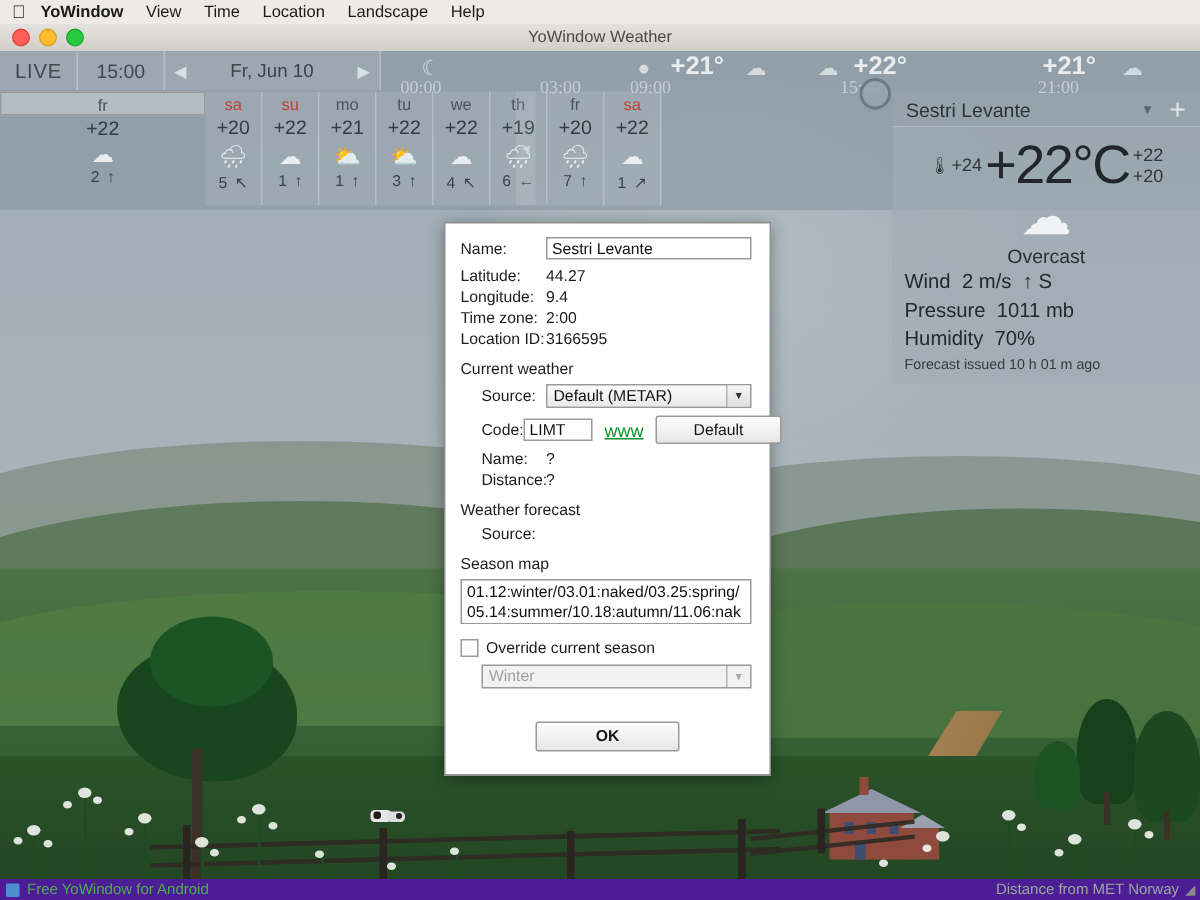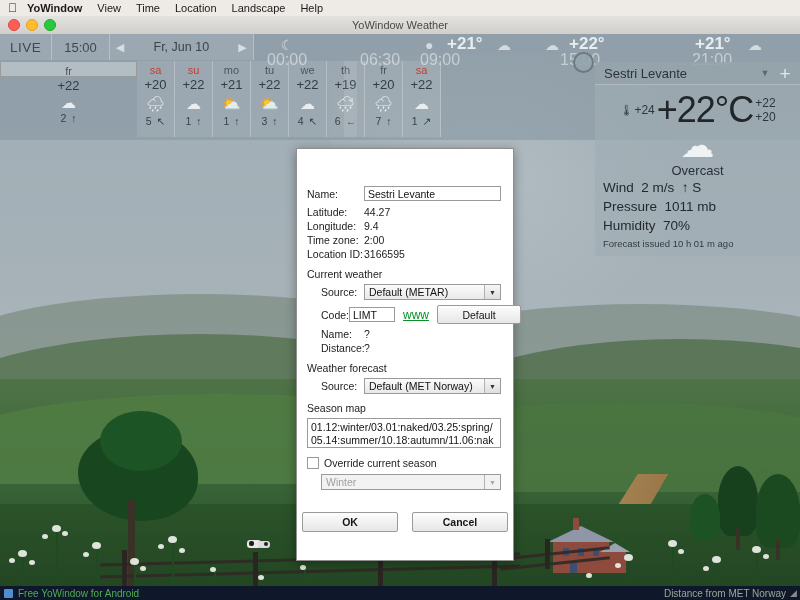--- a/index.html
+++ b/index.html
@@ -104,21 +104,21 @@
     background:rgba(255,255,255,.10);
   }
   .navcell.live{font-size:13.5px;letter-spacing:.5px;padding:0 10px;}
   .navcell.datenav{padding:0 6px;gap:14px;}
   .arrowb{color:#d8dde0;font-size:11px;cursor:default;}
   .dname{font-size:12.5px;color:#3c4349;min-width:86px;text-align:center;}
 
   .timeline{position:absolute;left:255px;top:0;right:0;height:34px;color:#dfe4e7;}
   .tl-ico{position:absolute;top:3px;font-size:14px;opacity:.85;}
   .tl-temp{position:absolute;top:0;font-size:17px;color:#e8edf0;font-weight:bold;}
-  .tl-hour{position:absolute;top:17px;font-size:16px;color:#c6ced3;}
+  .tl-hour{position:absolute;top:17px;font-size:12px;color:#c6ced3;font-family:Liberation Serif, serif;}
   .tl-handle{position:absolute;left:318px;top:18px;width:17px;height:17px;border-radius:50%;
     background:rgba(150,165,173,.9);border:2px solid #6d7a82;}
 
   .daysrow{position:absolute;left:0;top:27px;height:76px;display:flex;}
   .daycell{
     width:38px;height:76px;
     background:rgba(255,255,255,.10);
     border-right:1px solid rgba(255,255,255,.25);
     display:flex;flex-direction:column;align-items:center;
     padding-top:3px;box-sizing:border-box;
@@ -151,42 +151,42 @@
   .wp-big{font-size:36px;color:#20262a;font-weight:300;line-height:40px;letter-spacing:-1px;}
   .wp-hl{font-size:12px;color:#2f363b;line-height:14px;text-align:left;}
   .wp-cloud{text-align:center;font-size:34px;line-height:34px;color:#f0f3f4;margin-top:-2px;}
   .wp-cond{text-align:center;font-size:13px;color:#283036;margin-top:1px;}
   .wp-row{font-size:13.5px;color:#222a2f;line-height:19px;}
   .wp-issued{font-size:9.5px;color:#333b41;margin-top:3px;}
 
   
   .statusbar{
     position:absolute;left:0;bottom:0;width:800px;height:14px;
-    background:#0f172a;display:flex;align-items:center;
+    background:#4c1d95;display:flex;align-items:center;
     font-size:10px;color:#cfcfcf;
   }
   .sb-ico{width:9px;height:9px;background:#4f8fd0;margin:0 5px 0 4px;border-radius:1px;}
   .sb-link{color:#4caf50;}
   .sb-right{margin-left:auto;margin-right:14px;color:#9aa79a;}
   .sb-grip{position:absolute;right:3px;bottom:2px;color:#888;font-size:9px;}
 
   
   .dialog{
     position:absolute;left:296px;top:148px;width:216px;
     background:#fff;border:1px solid #8f8f8f;
     box-shadow:0 2px 10px rgba(0,0,0,.35);
     font-size:10.5px;color:#1c1c1c;
   }
   .dlg-title{
     height:19px;background:linear-gradient(#e8e8e8,#d6d6d6);
     border-bottom:1px solid #b4b4b4;display:flex;align-items:center;
   }
   .dlg-title span.t{font-weight:bold;font-size:10.5px;padding-left:8px;color:#2b2b2b;}
   .dlg-close{margin-left:auto;margin-right:7px;font-size:11px;color:#444;cursor:default;}
-  .dlg-body{padding:9px 10px 28px;margin-top:28px;}
+  .dlg-body{padding:9px 10px 15px;}
   .frow{display:flex;align-items:center;margin-bottom:2px;}
   .flabel{width:57px;color:#1c1c1c;font-size:10.5px;}
   .fval{font-size:10.5px;color:#1c1c1c;}
   .tinput{
     width:137px;height:15px;border:1px solid #9a9a9a;background:#fff;
     font-family:"Liberation Sans",sans-serif;font-size:10.5px;color:#111;
     padding:0 3px;box-sizing:border-box;outline:none;
   }
   .grouplbl{margin:8px 0 4px;font-size:10.5px;color:#1c1c1c;}
   .indent{padding-left:14px;}
@@ -392,21 +392,21 @@
       <div class="navcell datenav">
         <span class="arrowb">◀</span>
         <span class="dname">Fr, Jun 10</span>
         <span class="arrowb">▶</span>
       </div>
     </div>
 
     <div class="timeline">
       <span class="tl-ico" style="left:26px;">☾</span>
       <span class="tl-hour" style="left:12px;">00:00</span>
-      <span class="tl-hour" style="left:105px;">06:30</span>
+      <span class="tl-hour" style="left:105px;">03:00</span>
       <span class="tl-ico" style="left:170px;">●</span>
       <span class="tl-temp" style="left:192px;">+21°</span>
       <span class="tl-hour" style="left:165px;">09:00</span>
       <span class="tl-ico" style="left:242px;">☁</span>
       <span class="tl-ico" style="left:290px;">☁</span>
       <span class="tl-temp" style="left:314px;text-align:right;">+22°</span>
       <span class="tl-hour" style="left:305px;">15:00</span>
       <div class="tl-handle"></div>
       <span class="tl-temp" style="left:440px;">+21°</span>
       <span class="tl-hour" style="left:437px;">21:00</span>
@@ -587,40 +587,35 @@
         <span class="fval">?</span>
       </div>
       <div class="frow indent">
         <span class="flabel" style="width:43px;">Distance:</span>
         <span class="fval">?</span>
       </div>
 
       <div class="grouplbl">Weather forecast</div>
       <div class="frow indent">
         <span class="flabel" style="width:43px;">Source:</span>
-        <div class="sel">
-          <span class="txt">Default (MET Norway)</span>
-          <span class="arrow">▼</span>
-        </div>
       </div>
 
       <div class="grouplbl">Season map</div>
       <textarea class="seasonbox" style="">01.12:winter/03.01:naked/03.25:spring/05.14:summer/10.18:autumn/11.06:naked</textarea>
 
       <div class="chkrow">
         <span class="chk"></span>
         <span>Override current season</span>
       </div>
       <div class="indent">
         <div class="sel disabled" style="width:180px;">
           <span class="txt">Winter</span>
           <span class="arrow">▼</span>
         </div>
       </div>
 
       <div class="dlg-actions">
         <span class="btn">OK</span>
-        <span class="btn">Cancel</span>
       </div>
     </div>
   </div>
 
 </div>
 
 </body></html>

